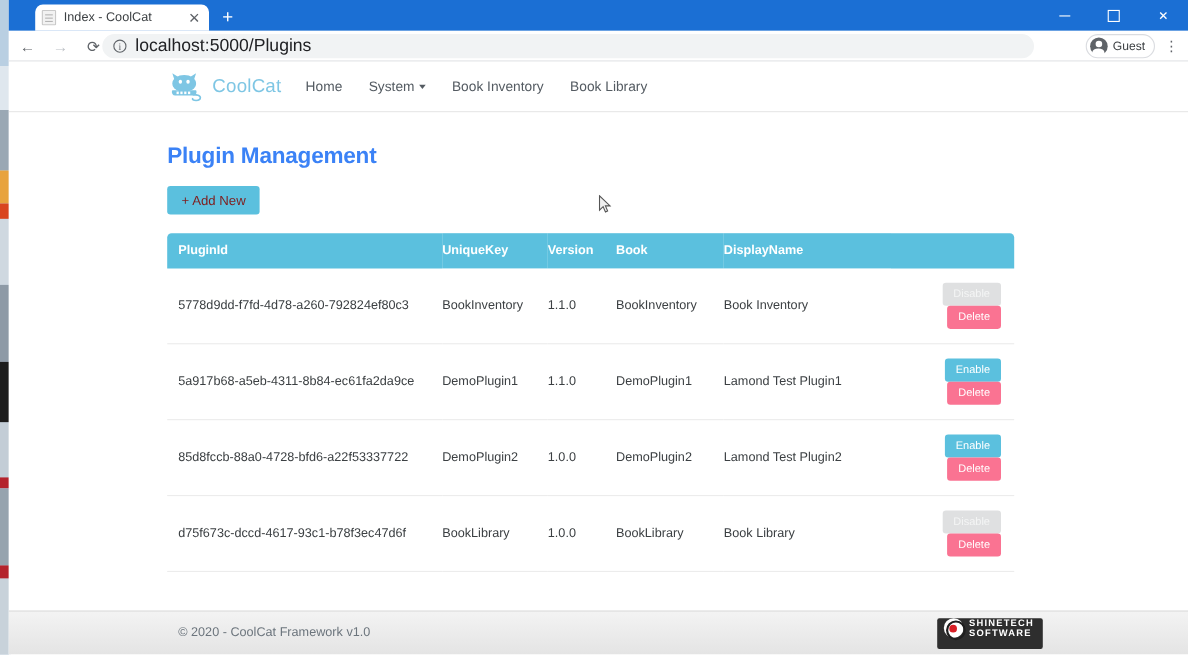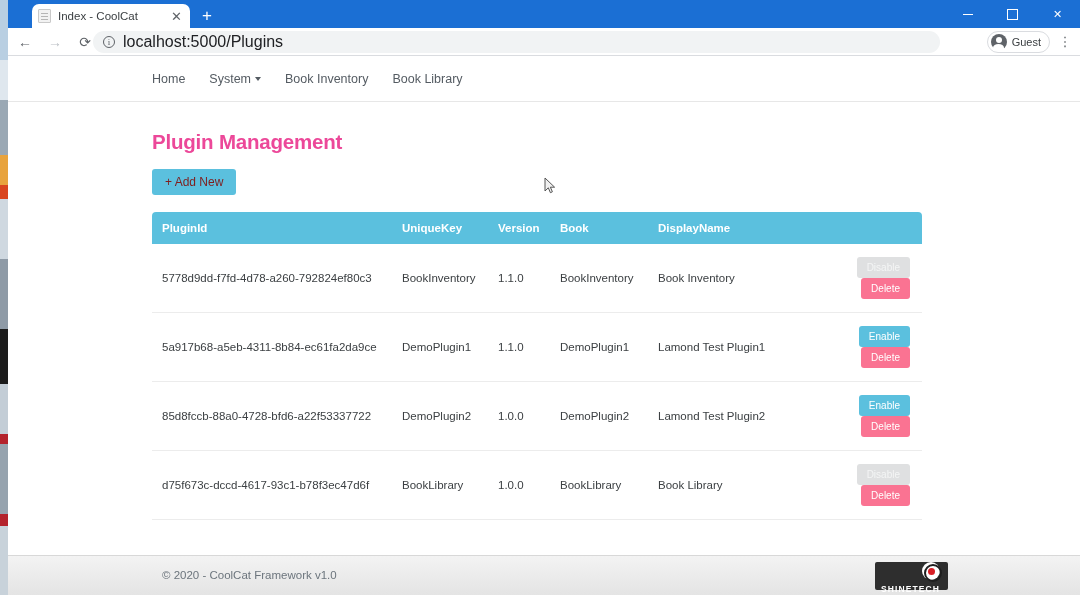--- a/index.html
+++ b/index.html
@@ -132,21 +132,21 @@
   }
   .caret {
     width: 0; height: 0; border-left: 3.5px solid transparent;
     border-right: 3.5px solid transparent; border-top: 4px solid #545b62;
     display: inline-block;
   }
 
   
   #content { padding: 28px 0 0 144px; }
   #page-title {
-    font-size: 20.5px; font-weight: bold; color: #ec4899; letter-spacing: -.2px;
+    font-size: 20.5px; font-weight: bold; color: #3b82f6; letter-spacing: -.2px;
   }
   #add-new-button {
     display: inline-block; margin-top: 15px; padding: 6px 13px;
     background: #5bc0de; color: #7f1d1d; font-size: 12px;
     border-radius: 3px;
   }
 
   
   #plugin-table {
     margin-top: 17px; width: 770px; border-collapse: collapse;
@@ -185,21 +185,21 @@
     background: linear-gradient(#f3f3f3, #e4e4e4);
     border-top: 1px solid #d8d8d8;
   }
   #footer-text {
     position: absolute; left: 154px; top: 13px;
     font-size: 11.5px; color: #6c757d;
   }
   #shinetech-logo {
     position: absolute; right: 132px; top: 6px;
     height: 28px; background: #2e2e2e; border-radius: 2px;
-    display: flex; align-items: flex-end; gap: 5px; padding: 0 8px 0 6px; flex-direction: column;
+    display: flex; align-items: flex-start; gap: 5px; padding: 0 8px 0 6px;
   }
   #shinetech-mark {
     width: 18px; height: 18px; border-radius: 50%; background: #ffffff;
     position: relative; flex: 0 0 18px;
   }
   #shinetech-mark::before {
     content: ""; position: absolute; left: 2px; top: 2px;
     width: 14px; height: 14px; border-radius: 50%;
     border: 2px solid #1f1f1f;
   }
@@ -268,20 +268,36 @@
     <div id="profile-pill">
       <span id="profile-avatar"></span>
       <span id="profile-name">Guest</span>
     </div>
     <div id="chrome-menu">⋮</div>
   </div>
 
   <div id="page">
 
     <div id="site-nav">
+      <div id="brand">
+        <svg id="brand-logo" viewBox="0 0 44 38">
+          <path d="M9 12 L6 3 L14 8 Z" fill="#7ec6e4"></path>
+          <path d="M31 12 L34 3 L26 8 Z" fill="#7ec6e4"></path>
+          <ellipse cx="20" cy="15" rx="14" ry="10" fill="#7ec6e4"></ellipse>
+          <ellipse cx="15.5" cy="13" rx="2" ry="2.4" fill="#ffffff"></ellipse>
+          <ellipse cx="24.5" cy="13" rx="2" ry="2.4" fill="#ffffff"></ellipse>
+          <path d="M6 23 h28 a4 4 0 0 1 -4 6 h-20 a4 4 0 0 1 -4 -6 z" fill="#7ec6e4"></path>
+          <rect x="11" y="24.5" width="2.6" height="3" fill="#ffffff"></rect>
+          <rect x="15.5" y="24.5" width="2.6" height="3" fill="#ffffff"></rect>
+          <rect x="20" y="24.5" width="2.6" height="3" fill="#ffffff"></rect>
+          <rect x="24.5" y="24.5" width="2.6" height="3" fill="#ffffff"></rect>
+          <path d="M30 28 q9 0 9 3.5 t-5 3.5 t-4 -3" fill="none" stroke="#7ec6e4" stroke-width="2"></path>
+        </svg>
+        <span id="brand-name">CoolCat</span>
+      </div>
 
       <a class="nav-link">
         <span>Home</span>
       </a>
       <a class="nav-link">
         <span>System</span>
         <span class="caret"></span>
       </a>
       <a class="nav-link">
         <span>Book Inventory</span>

